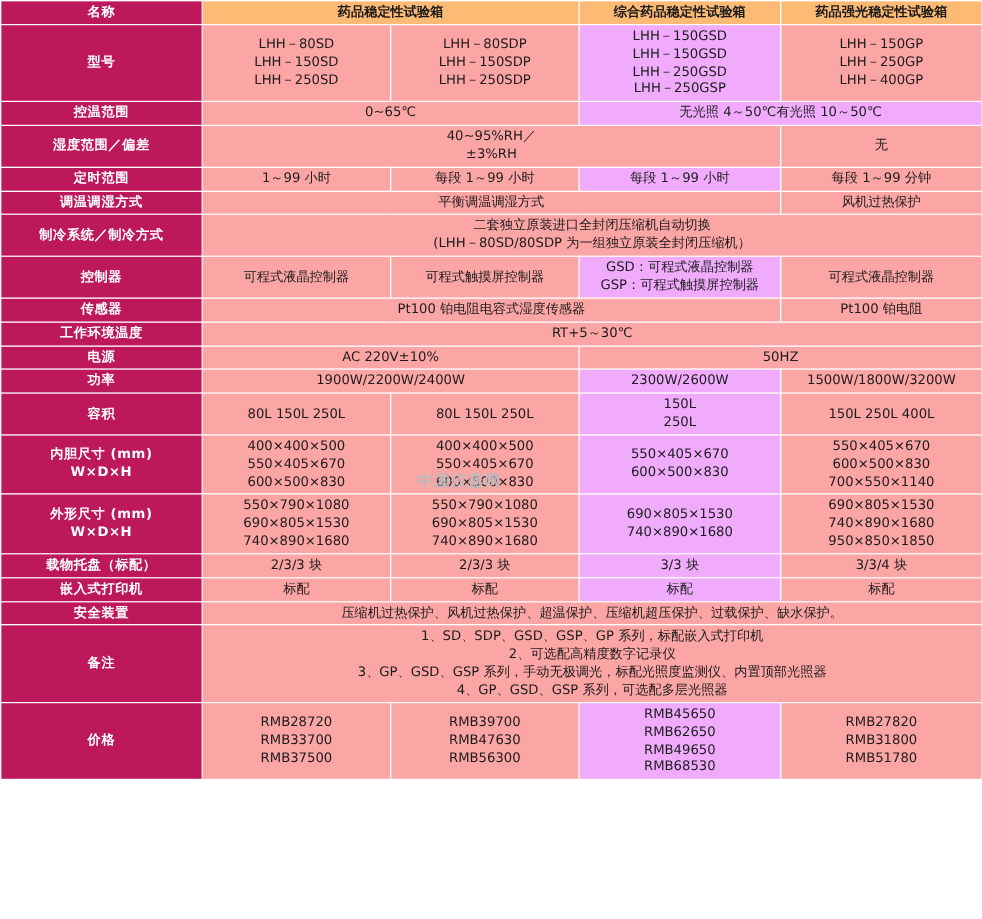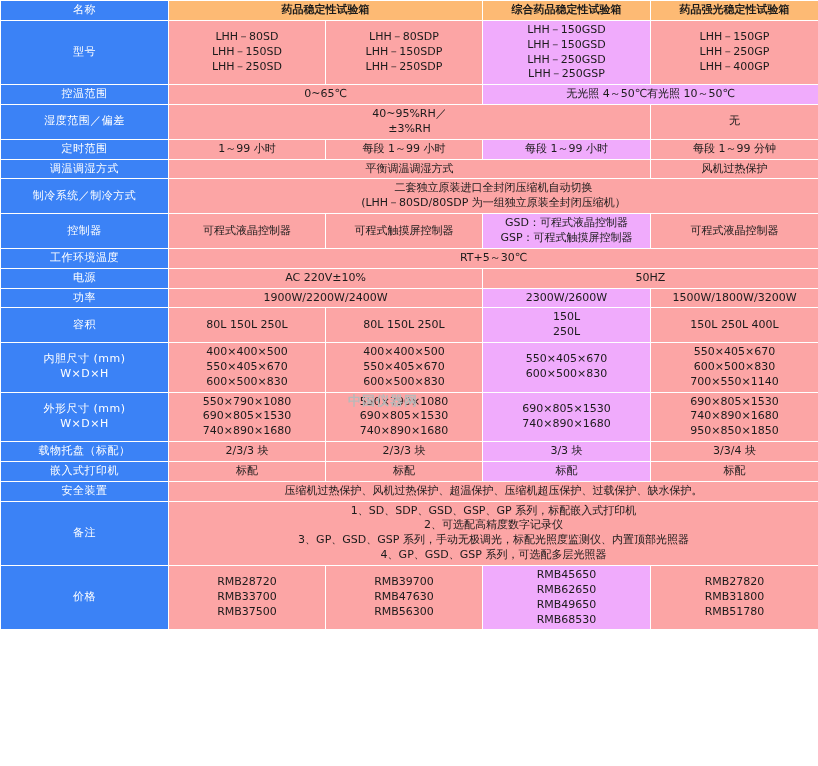--- a/index.html
+++ b/index.html
@@ -27,23 +27,23 @@
   table.spec td {
     border: 1px solid #ffffff;
     text-align: center;
     vertical-align: middle;
     padding: 2px 3px;
     line-height: 1.35;
     font-size: 11px;
     word-break: break-word;
   }
   td.rowhead {
-    background: #3b82f6;
+    background: #be185d;
     color: #ffffff;
-    font-weight: normal;
+    font-weight: bold;
     font-size: 11.5px;
     letter-spacing: 0.5px;
   }
   td.cell {
     background: #fca5a5;
     color: #1b1b1b;
   }
   td.cell-alt {
     background: #f0abfc;
     color: #1b1b1b;
@@ -196,20 +196,31 @@
           </td>
         <td class="cell-alt multiline">
             <span>GSD：可程式液晶控制器</span>
             <span>GSP：可程式触摸屏控制器</span>
           </td>
         <td class="cell multiline">
             <span>可程式液晶控制器</span>
           </td>
       </tr>
 
+      <tr>
+        <td class="rowhead multiline">
+            <span>传感器</span>
+          </td>
+        <td class="cell multiline" colspan="3">
+            <span>Pt100 铂电阻电容式湿度传感器</span>
+          </td>
+        <td class="cell multiline">
+            <span>Pt100 铂电阻</span>
+          </td>
+      </tr>
 
       <tr>
         <td class="rowhead multiline">
             <span>工作环境温度</span>
           </td>
         <td class="cell multiline" colspan="4">
             <span>RT+5～30℃</span>
           </td>
       </tr>
 

